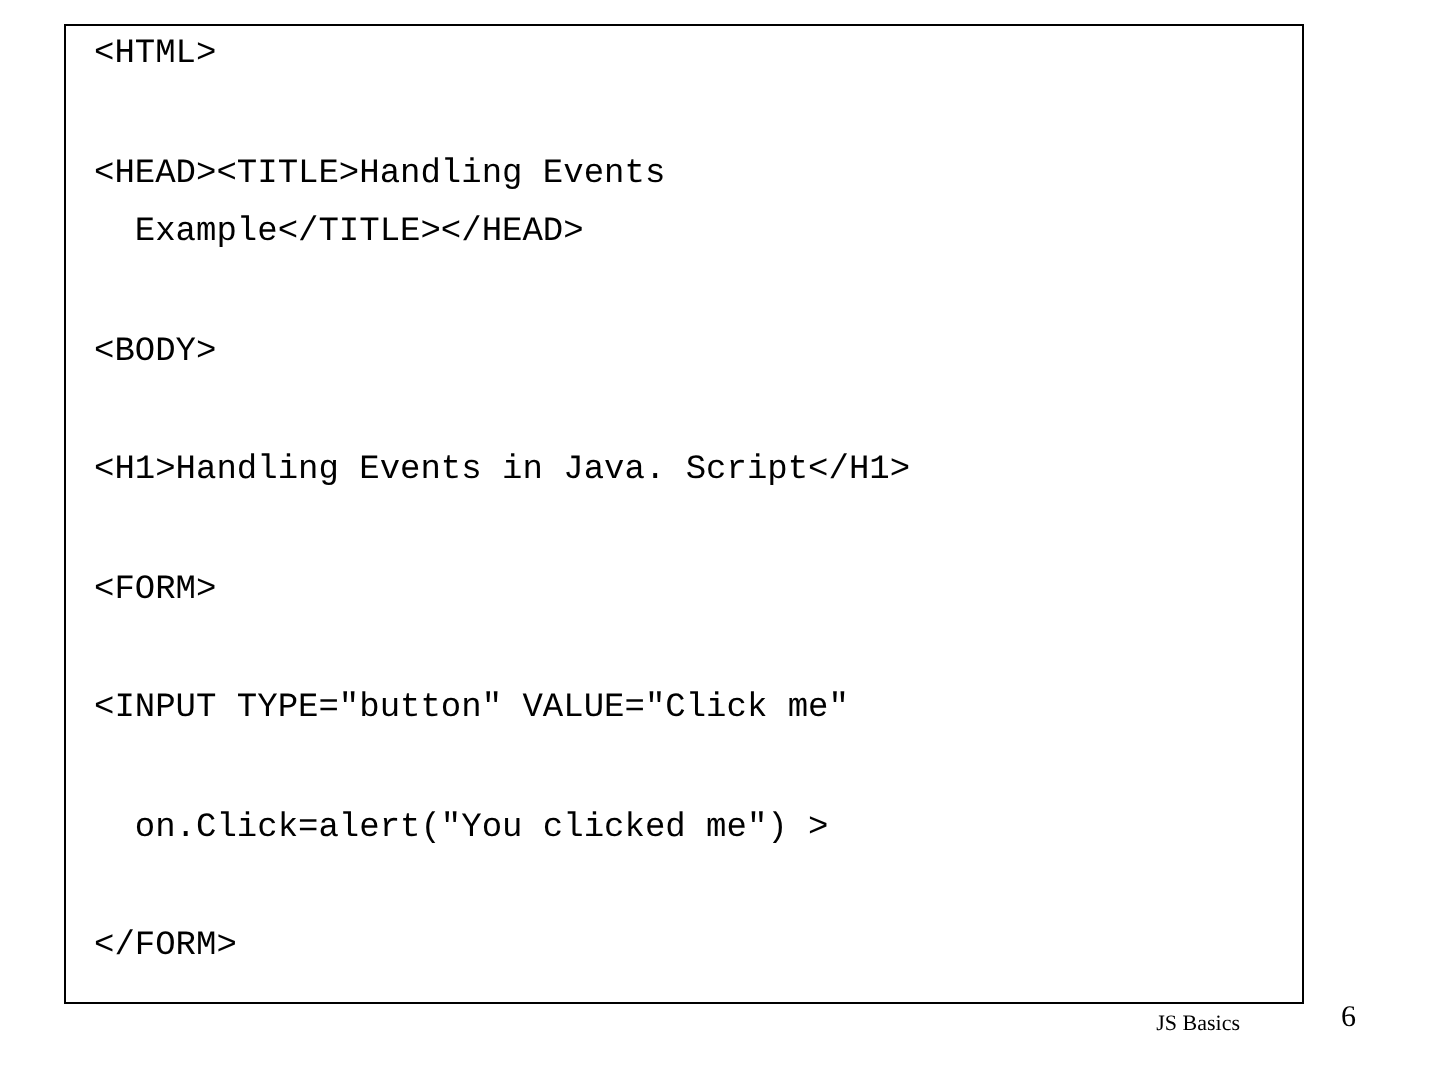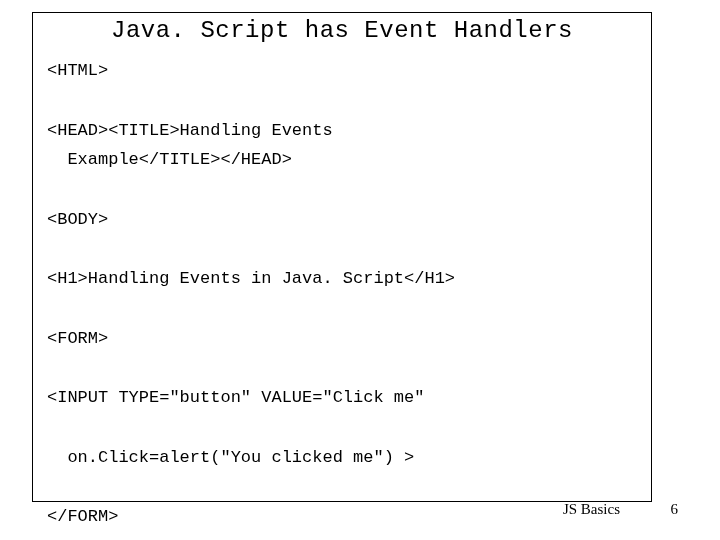--- a/index.html
+++ b/index.html
@@ -34,35 +34,34 @@
     line-height: 1.75;
     padding-left: 14px;
     padding-right: 14px;
     white-space: pre;
   }
   .footer-label {
     position: absolute;
     right: 100px;
     bottom: 22px;
     font-family: "Times New Roman", serif;
-    font-size: 15px;
+    font-size: 11px;
   }
   .page-number {
     position: absolute;
     right: 42px;
     bottom: 22px;
     font-family: "Times New Roman", serif;
     font-size: 15px;
   }
 </style>
 </head>
 <body>
 
 <div class="slide-frame">
-  <div class="slide-title">Java. Script has Event Handlers</div>
   <div class="code-block"><span>&lt;HTML&gt;</span>
 
 <span>&lt;HEAD&gt;&lt;TITLE&gt;Handling Events</span>
 <span>  Example&lt;/TITLE&gt;&lt;/HEAD&gt;</span>
 
 <span>&lt;BODY&gt;</span>
 
 <span>&lt;H1&gt;Handling Events in Java. Script&lt;/H1&gt;</span>
 
 <span>&lt;FORM&gt;</span>

